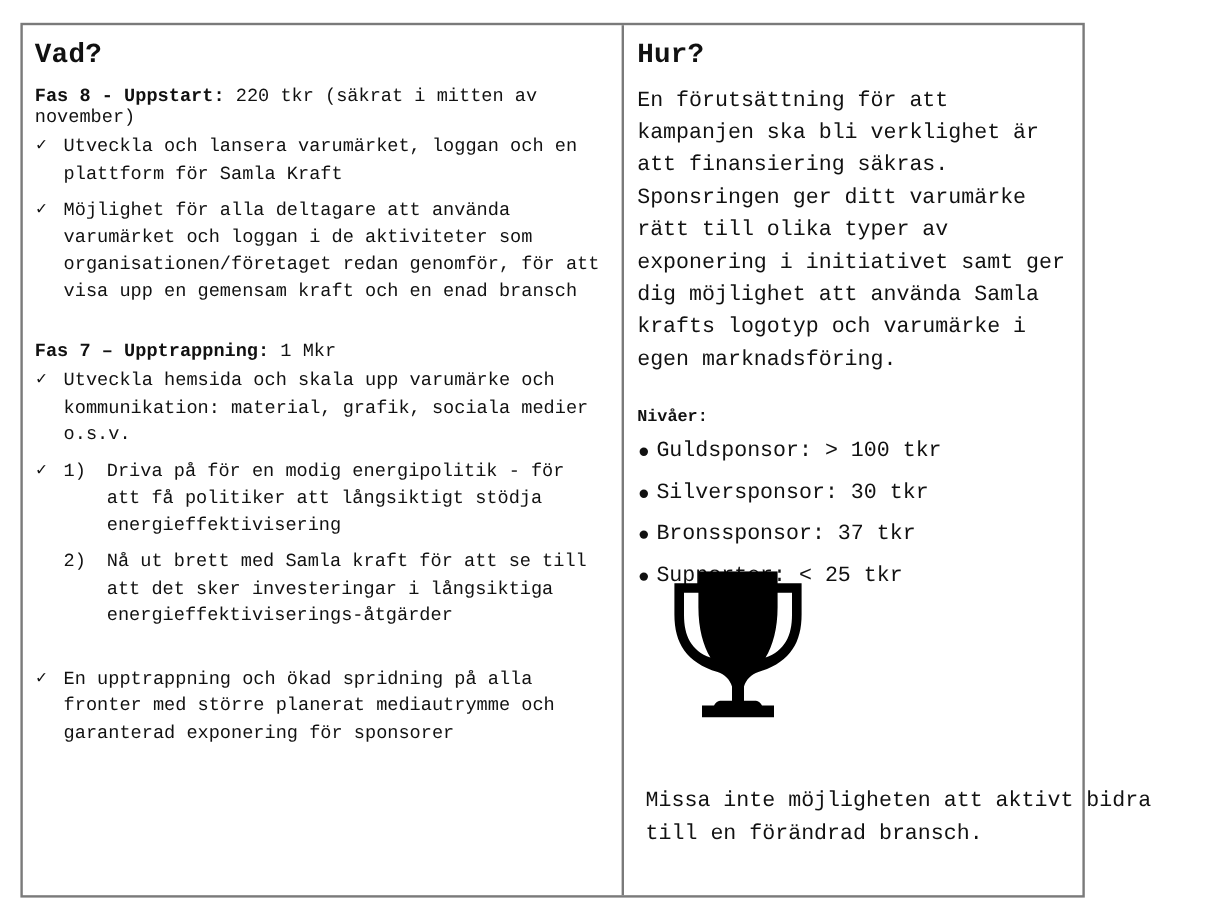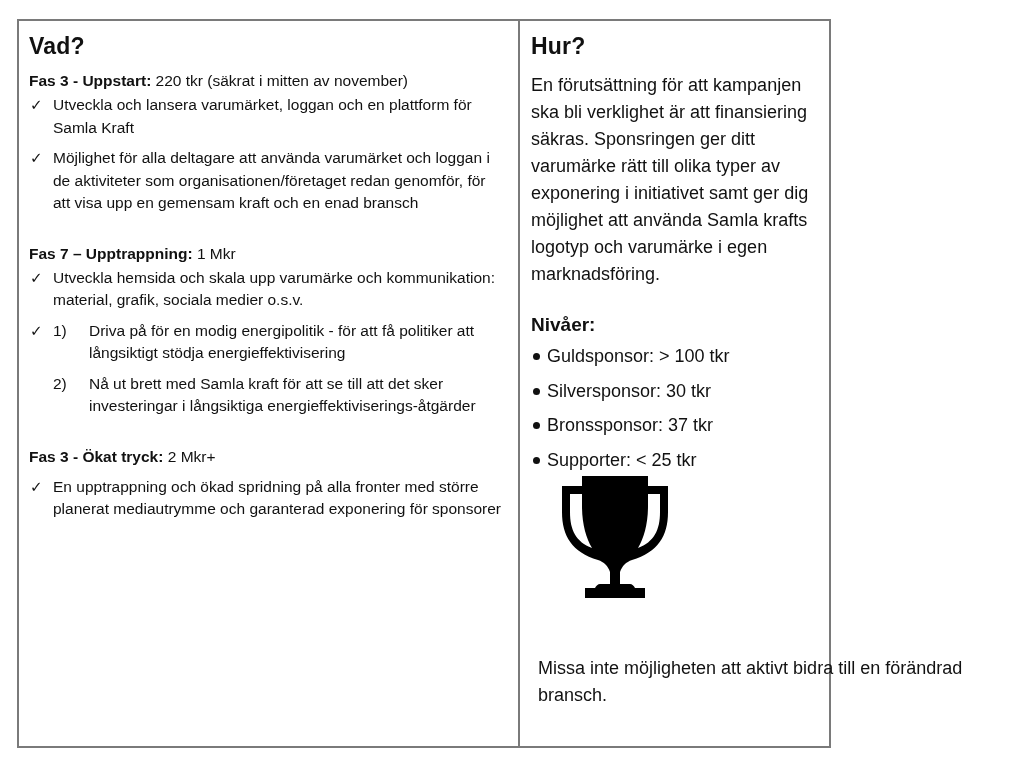--- a/index.html
+++ b/index.html
@@ -3,23 +3,24 @@
   <meta charset="utf-8">
   <style>
     html, body { margin: 0; padding: 0; }
     body {
       width: 1024px; height: 768px; background: #ffffff;
       font-family: "Liberation Sans", "DejaVu Sans", sans-serif;
       color: #111111; position: relative; overflow: hidden;
     }
     .table {
       position: absolute; left: 17px; top: 19px;
-      width: 814px; height: 729px;
+      width: 887px; height: 729px;
       border: 2px solid #7a7a7a; box-sizing: border-box;
       display: flex;
+      font-family: Liberation Mono, monospace;
     }
     .col { box-sizing: border-box; position: relative; }
     .col-left { width: 501px; border-right: 2px solid #7a7a7a; padding: 8px 12px 0 10px; }
     .col-right { flex: 1; padding: 8px 12px 8px 11px; }
     h2 {
       font-size: 23px; font-weight: bold; margin: 4px 0 12px 0; letter-spacing: 0.2px;
     }
     .phase-head { font-size: 15.5px; margin: 0 0 4px 0; }
     .phase-head b { font-weight: bold; }
     ul.checks { list-style: none; margin: 0; padding: 0; }
@@ -31,59 +32,58 @@
     }
     ol.sub { list-style: none; margin: 6px 0 0 0; padding: 0; }
     ol.sub li { position: relative; padding-left: 36px; margin-bottom: 8px; line-height: 22.5px; }
     ol.sub li .num { position: absolute; left: 0; top: 0; }
     .phase { margin-bottom: 0; }
     .phase1 { }
     .phase2 { margin-top: 30px; }
     .phase3 { margin-top: 30px; }
     .phase3 .phase-head { margin-bottom: 10px; }
     .hur-text { font-size: 18px; line-height: 27px; margin: 0; }
-    .levels-title { font-size: 19px; font-weight: bold; margin: 26px 0 8px 0; }
+    .levels-title { font-size: 14px; font-weight: bold; margin: 26px 0 8px 0; }
     ul.levels { list-style: none; margin: 0; padding: 0; }
     ul.levels li { position: relative; padding-left: 16px; font-size: 18px; line-height: 24px; margin-bottom: 10.5px; }
     ul.levels li .dot {
       position: absolute; left: 2px; top: 9px; width: 7px; height: 7px; border-radius: 50%; background: #111;
     }
     .trophy { position: absolute; left: 40px; top: 455px; width: 110px; height: 122px; }
     .closing { position: absolute; left: 11px; top: 627px; font-size: 18px; line-height: 27px; margin: 7px; width: 440px; }
   </style>
 </head>
 <body>
 
 <div class="table">
   <div class="col col-left">
     <h2>Vad?</h2>
 
     <div class="phase phase1">
-      <div class="phase-head"><b>Fas 3 - Uppstart:</b><span> 220 tkr (säkrat i mitten av november)</span></div>
+      <div class="phase-head"><b>Fas 8 - Uppstart:</b><span> 220 tkr (säkrat i mitten av november)</span></div>
       <ul class="checks">
         <li><span class="check">✓</span><span>Utveckla och lansera varumärket, loggan och en plattform för Samla Kraft</span></li>
         <li><span class="check">✓</span><span>Möjlighet för alla deltagare att använda varumärket och loggan i de aktiviteter som organisationen/företaget redan genomför, för att visa upp en gemensam kraft och en enad bransch</span></li>
       </ul>
     </div>
 
     <div class="phase phase2">
       <div class="phase-head"><b>Fas 7 – Upptrappning:</b><span> 1 Mkr</span></div>
       <ul class="checks">
         <li><span class="check">✓</span><span>Utveckla hemsida och skala upp varumärke och kommunikation: material, grafik, sociala medier o.s.v.</span></li>
         <li><span class="check">✓</span>
           <ol class="sub">
             <li><span class="num">1)</span><span>Driva på för en modig energipolitik - för att få politiker att långsiktigt stödja energieffektivisering</span></li>
             <li><span class="num">2)</span><span>Nå ut brett med Samla kraft för att se till att det sker investeringar i långsiktiga energieffektiviserings-åtgärder</span></li>
           </ol>
         </li>
       </ul>
     </div>
 
     <div class="phase phase3">
-      <div class="phase-head"><b>Fas 3 - Ökat tryck:</b><span> 2 Mkr+</span></div>
       <ul class="checks">
         <li><span class="check">✓</span><span>En upptrappning och ökad spridning på alla fronter med större planerat mediautrymme och garanterad exponering för sponsorer</span></li>
       </ul>
     </div>
   </div>
 
   <div class="col col-right">
     <h2>Hur?</h2>
     <p class="hur-text">En förutsättning för att kampanjen ska bli verklighet är att finansiering säkras. Sponsringen ger ditt varumärke rätt till olika typer av exponering i initiativet samt ger dig möjlighet att använda Samla krafts logotyp och varumärke i egen marknadsföring.</p>
     <div class="levels-title">Nivåer:</div>

